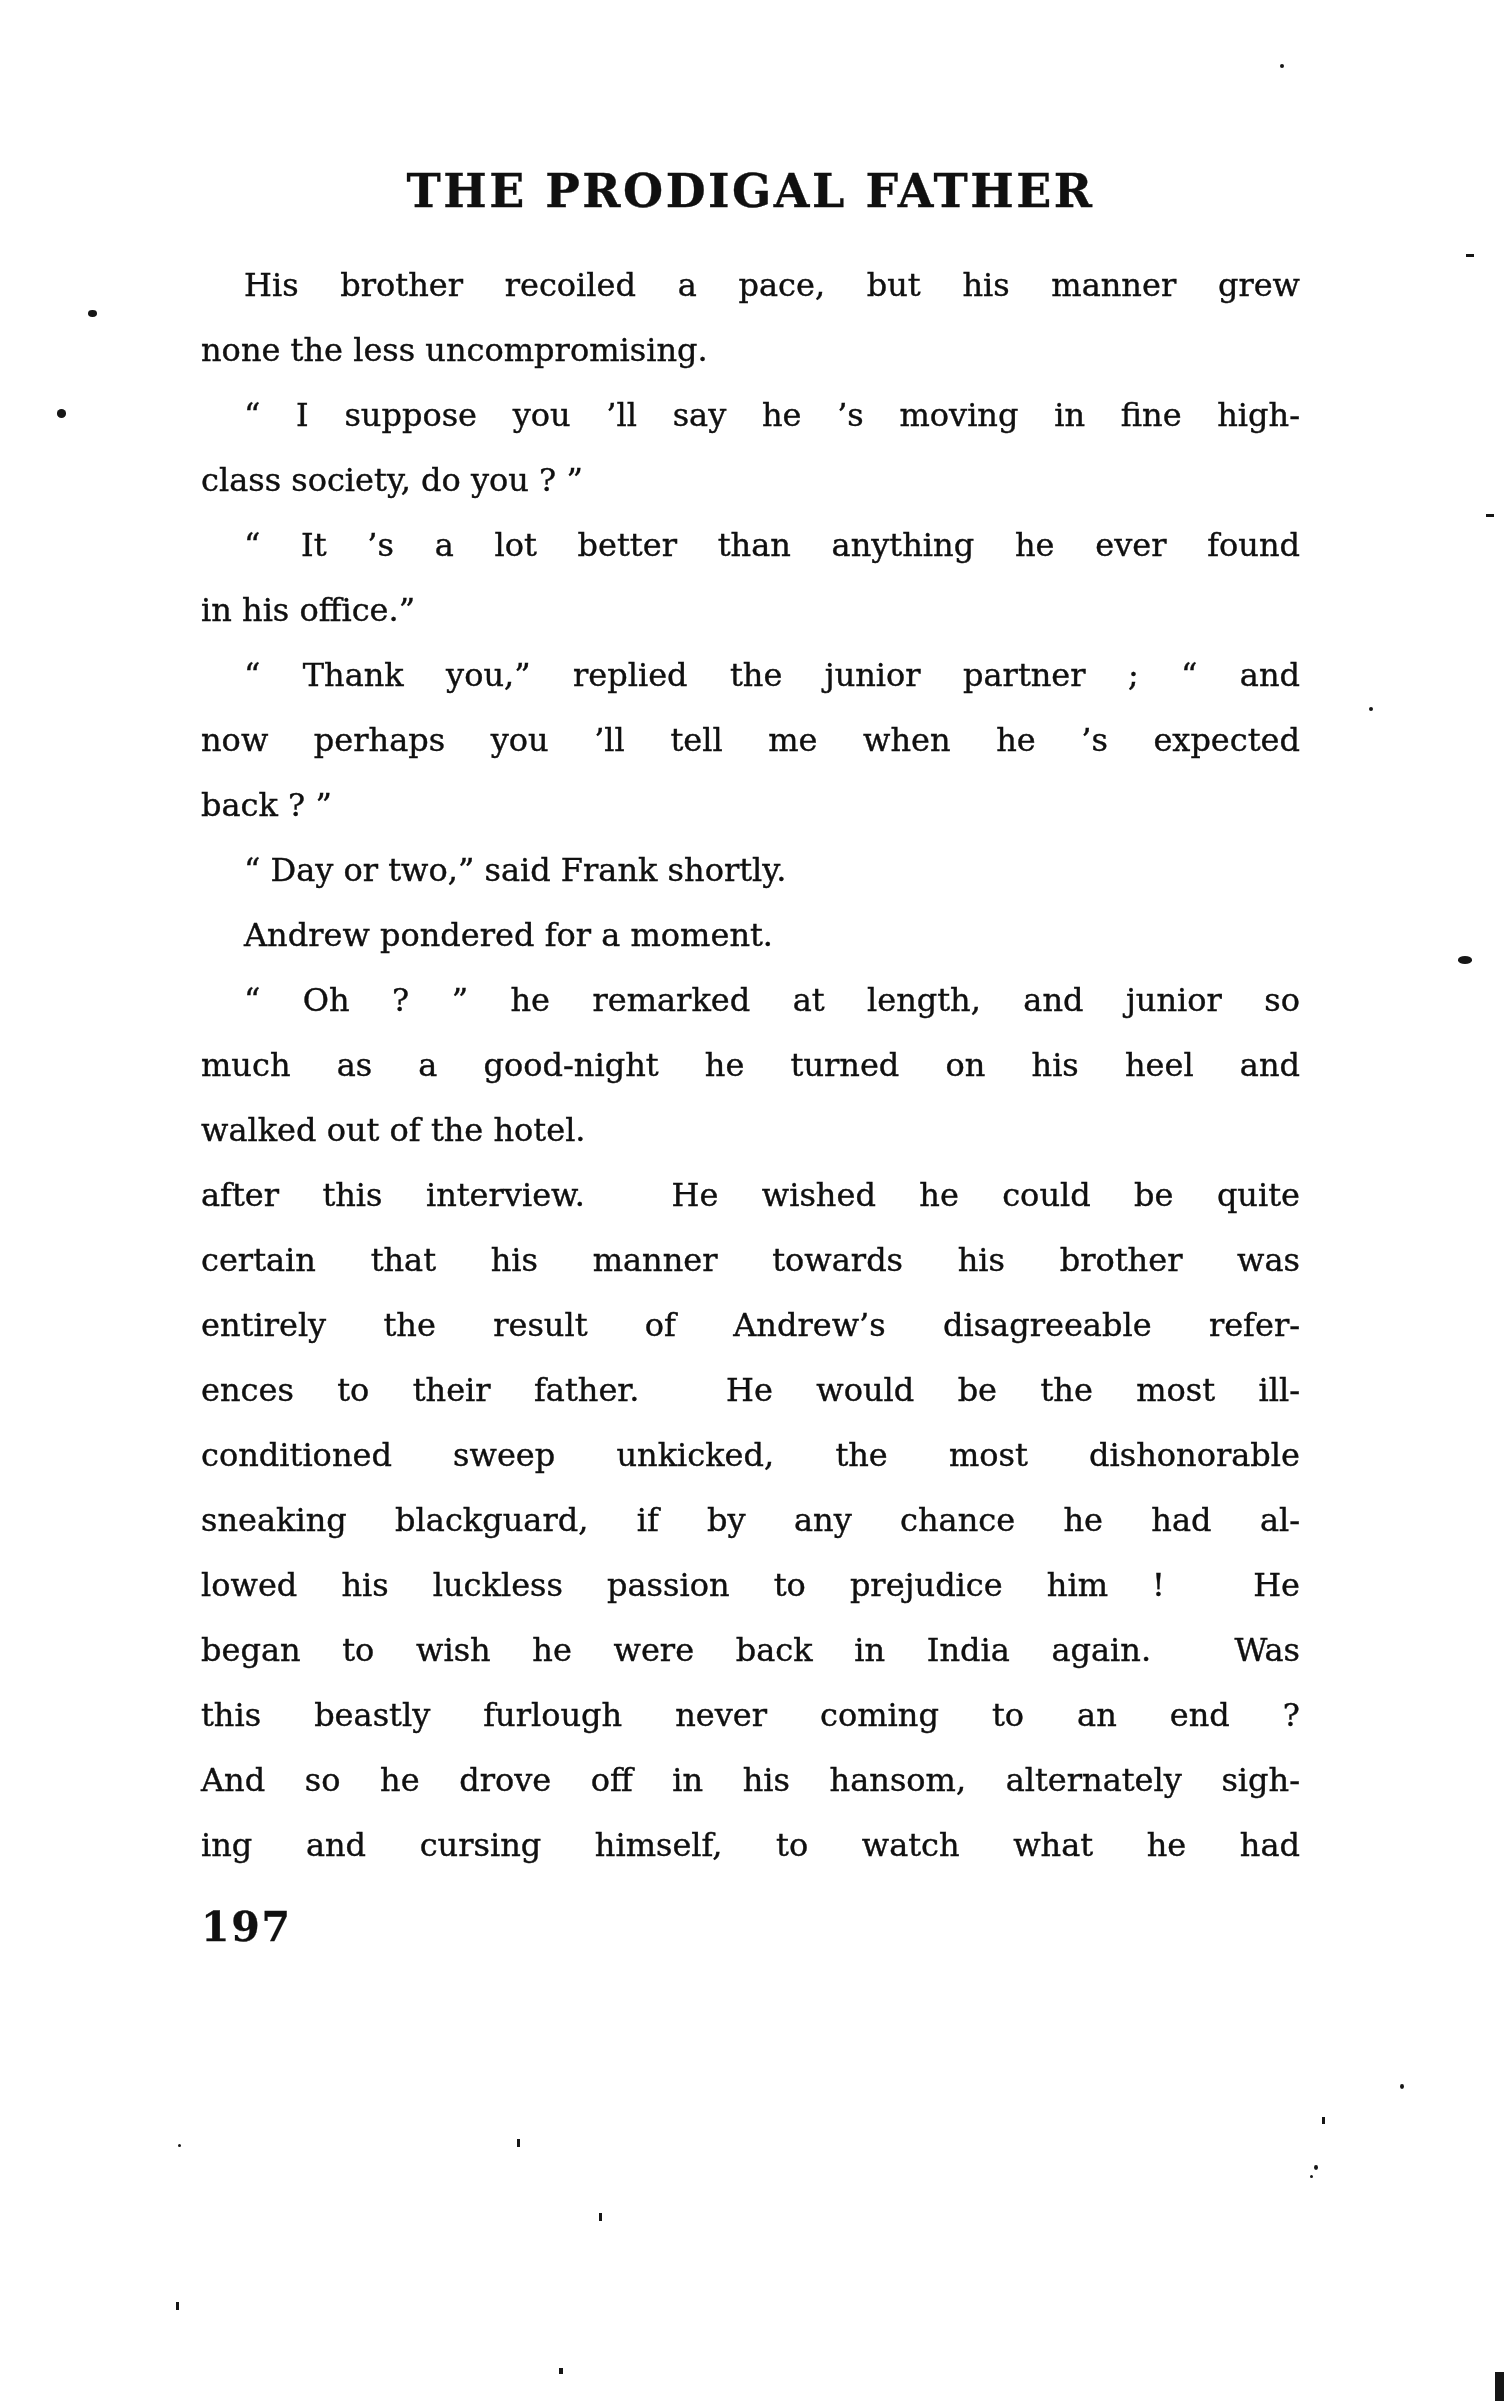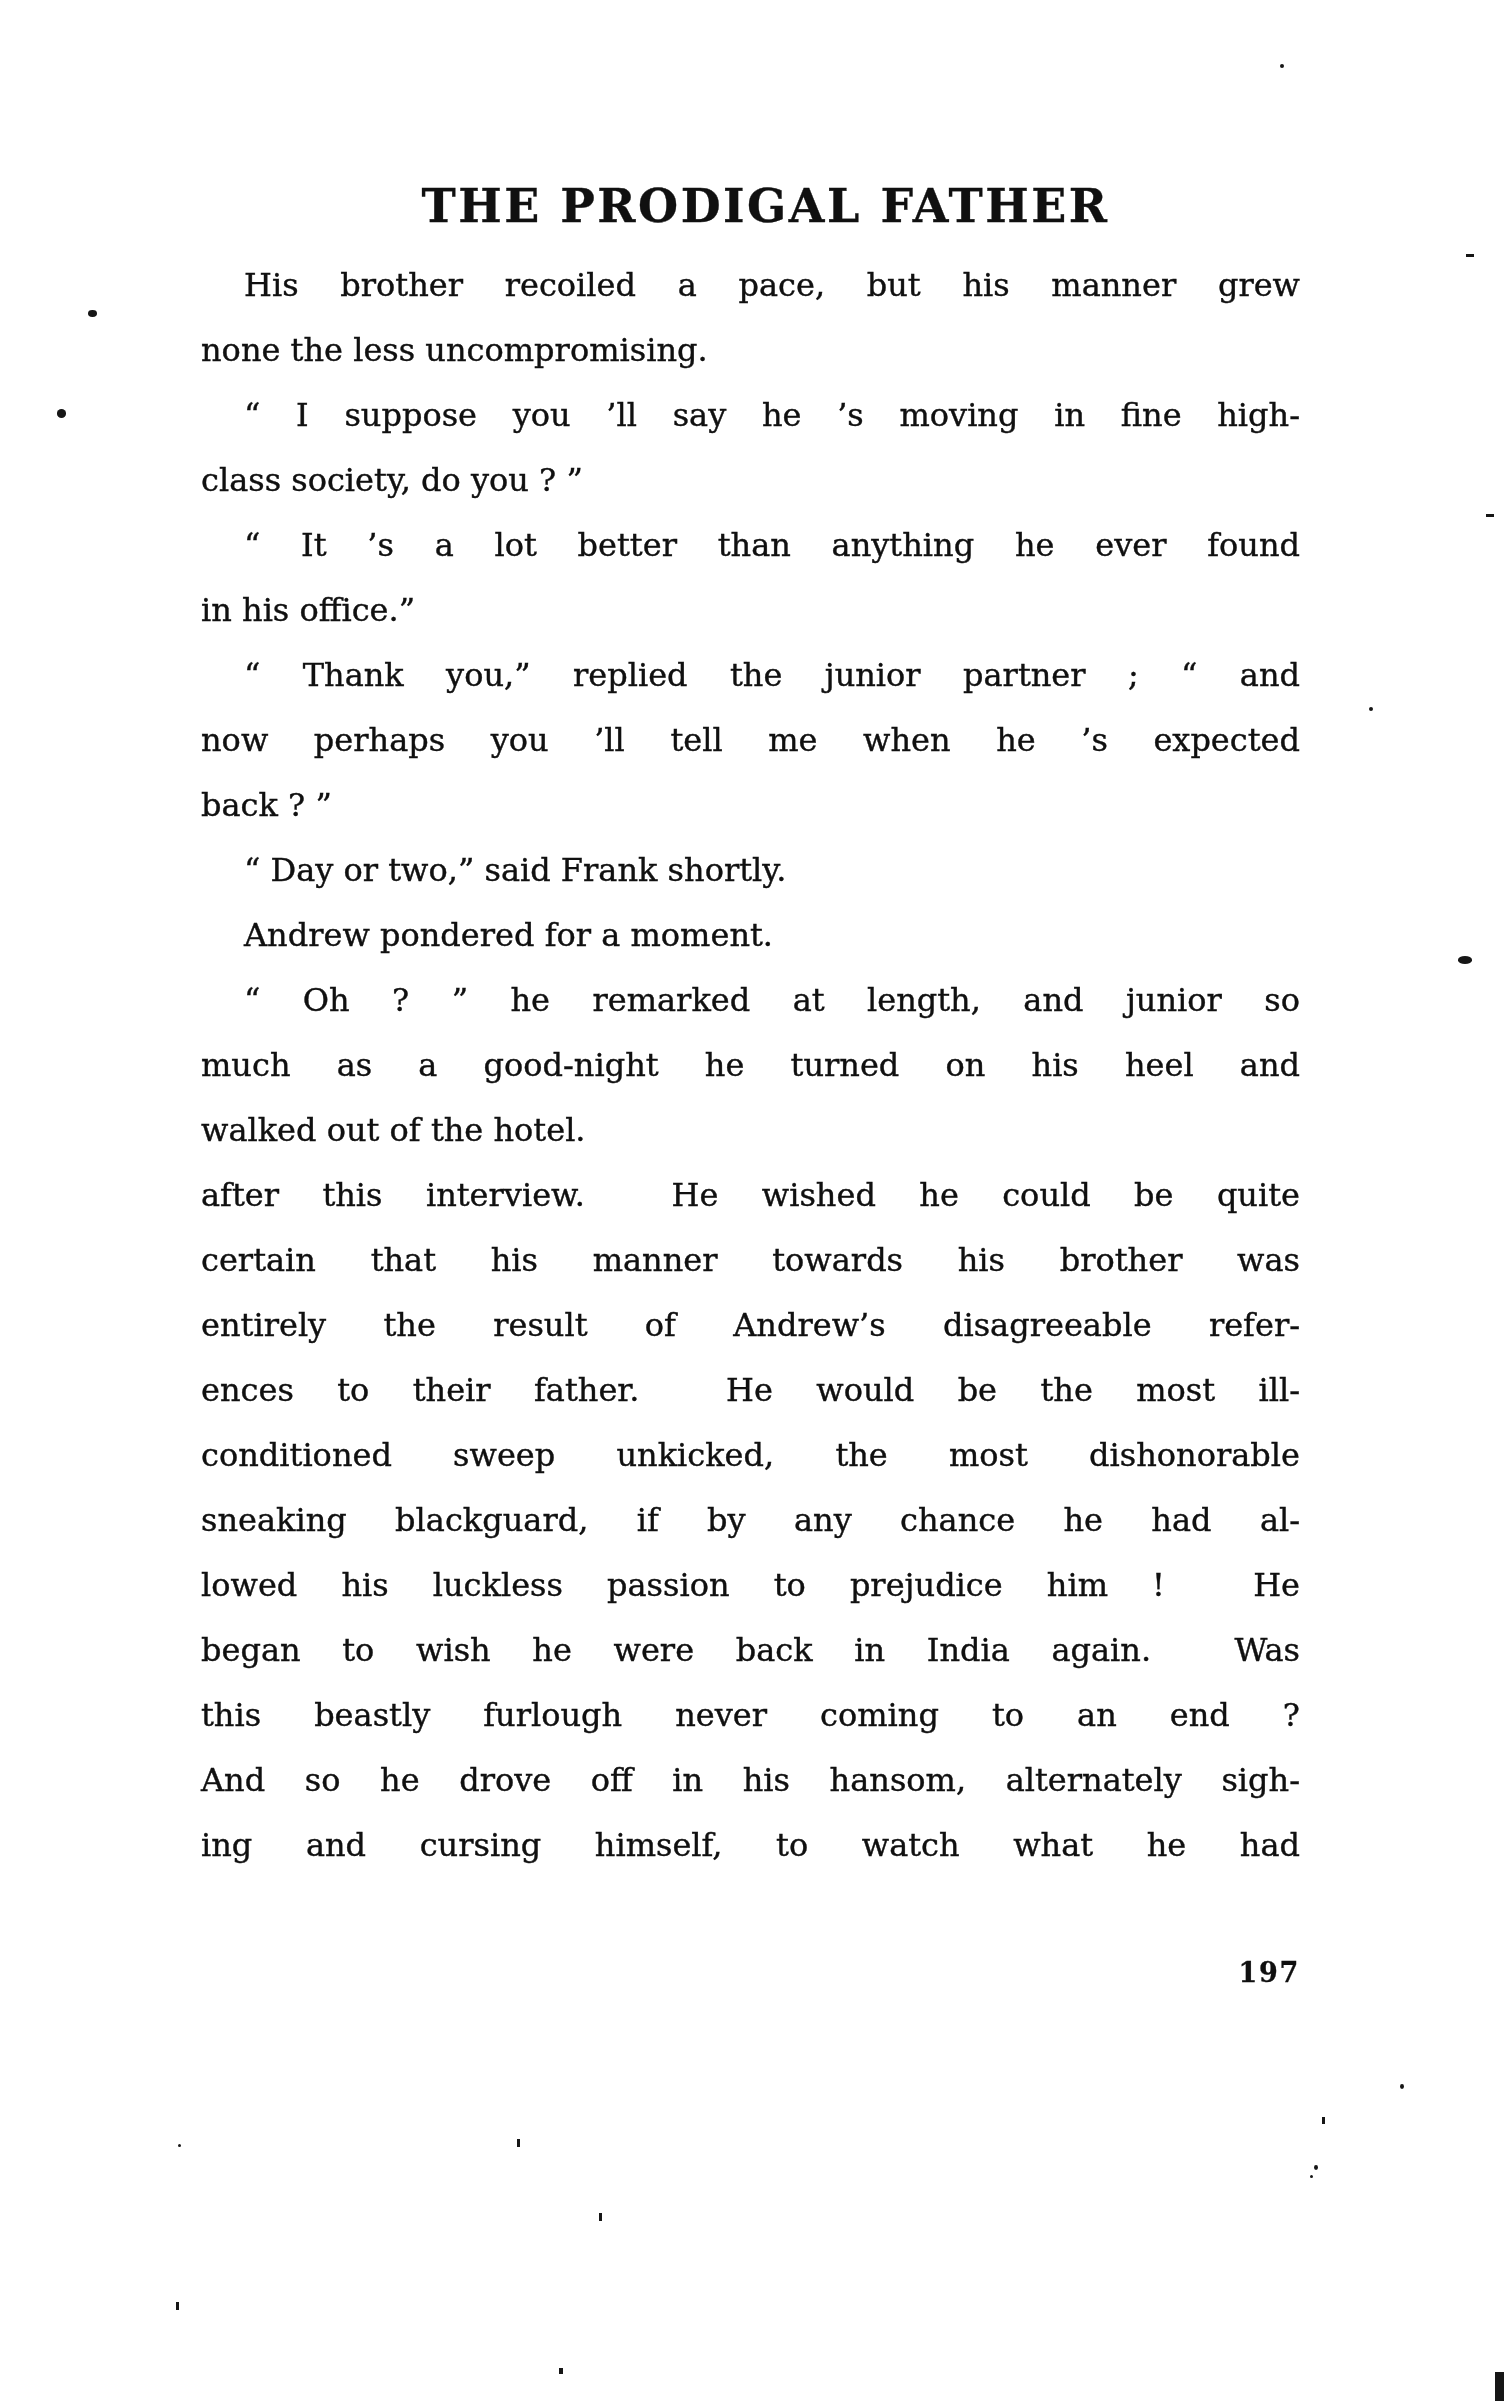--- a/index.html
+++ b/index.html
@@ -11,21 +11,21 @@
     overflow: hidden;
   }
   .page {
     position: absolute; inset: 0;
     background: var(--paper, #ffffff);
     color: var(--ink, #101010);
   }
   .title {
     position: absolute;
     left: 201px; width: 1099px; top: 166px;
-    margin: 15px;
+    margin: 0;
     text-align: center;
     font-family: "DejaVu Serif", serif;
     font-size: 46px; line-height: 51px;
     font-weight: 700;
     letter-spacing: 2.5px;
     -webkit-text-stroke: 0.3px currentColor;
     white-space: nowrap;
   }
   .text-block {
     position: absolute;
@@ -38,23 +38,23 @@
     text-align: justify;
     text-align-last: justify;
     height: 65px;
     white-space: nowrap;   
   }
   .line.j { white-space: normal; }
   .line.last { text-align-last: left; white-space: nowrap; }
   .line.indent { text-indent: 43px; }
   .page-number {
     position: absolute;
-    left: 201px; width: 1099px; top: 1951px;
-    text-align: right;
-    font-size: 27px; line-height: 44px;
+    left: 201px; width: 1099px; top: 1905px;
+    text-align: left;
+    font-size: 41px; line-height: 44px;
     font-weight: 700;
     letter-spacing: 1.7px;
     -webkit-text-stroke: 0.3px currentColor;
   }
   .speck {
     position: absolute;
     background: #161616;
   }
   .speck.rnd { border-radius: 50%; }
 </style>

